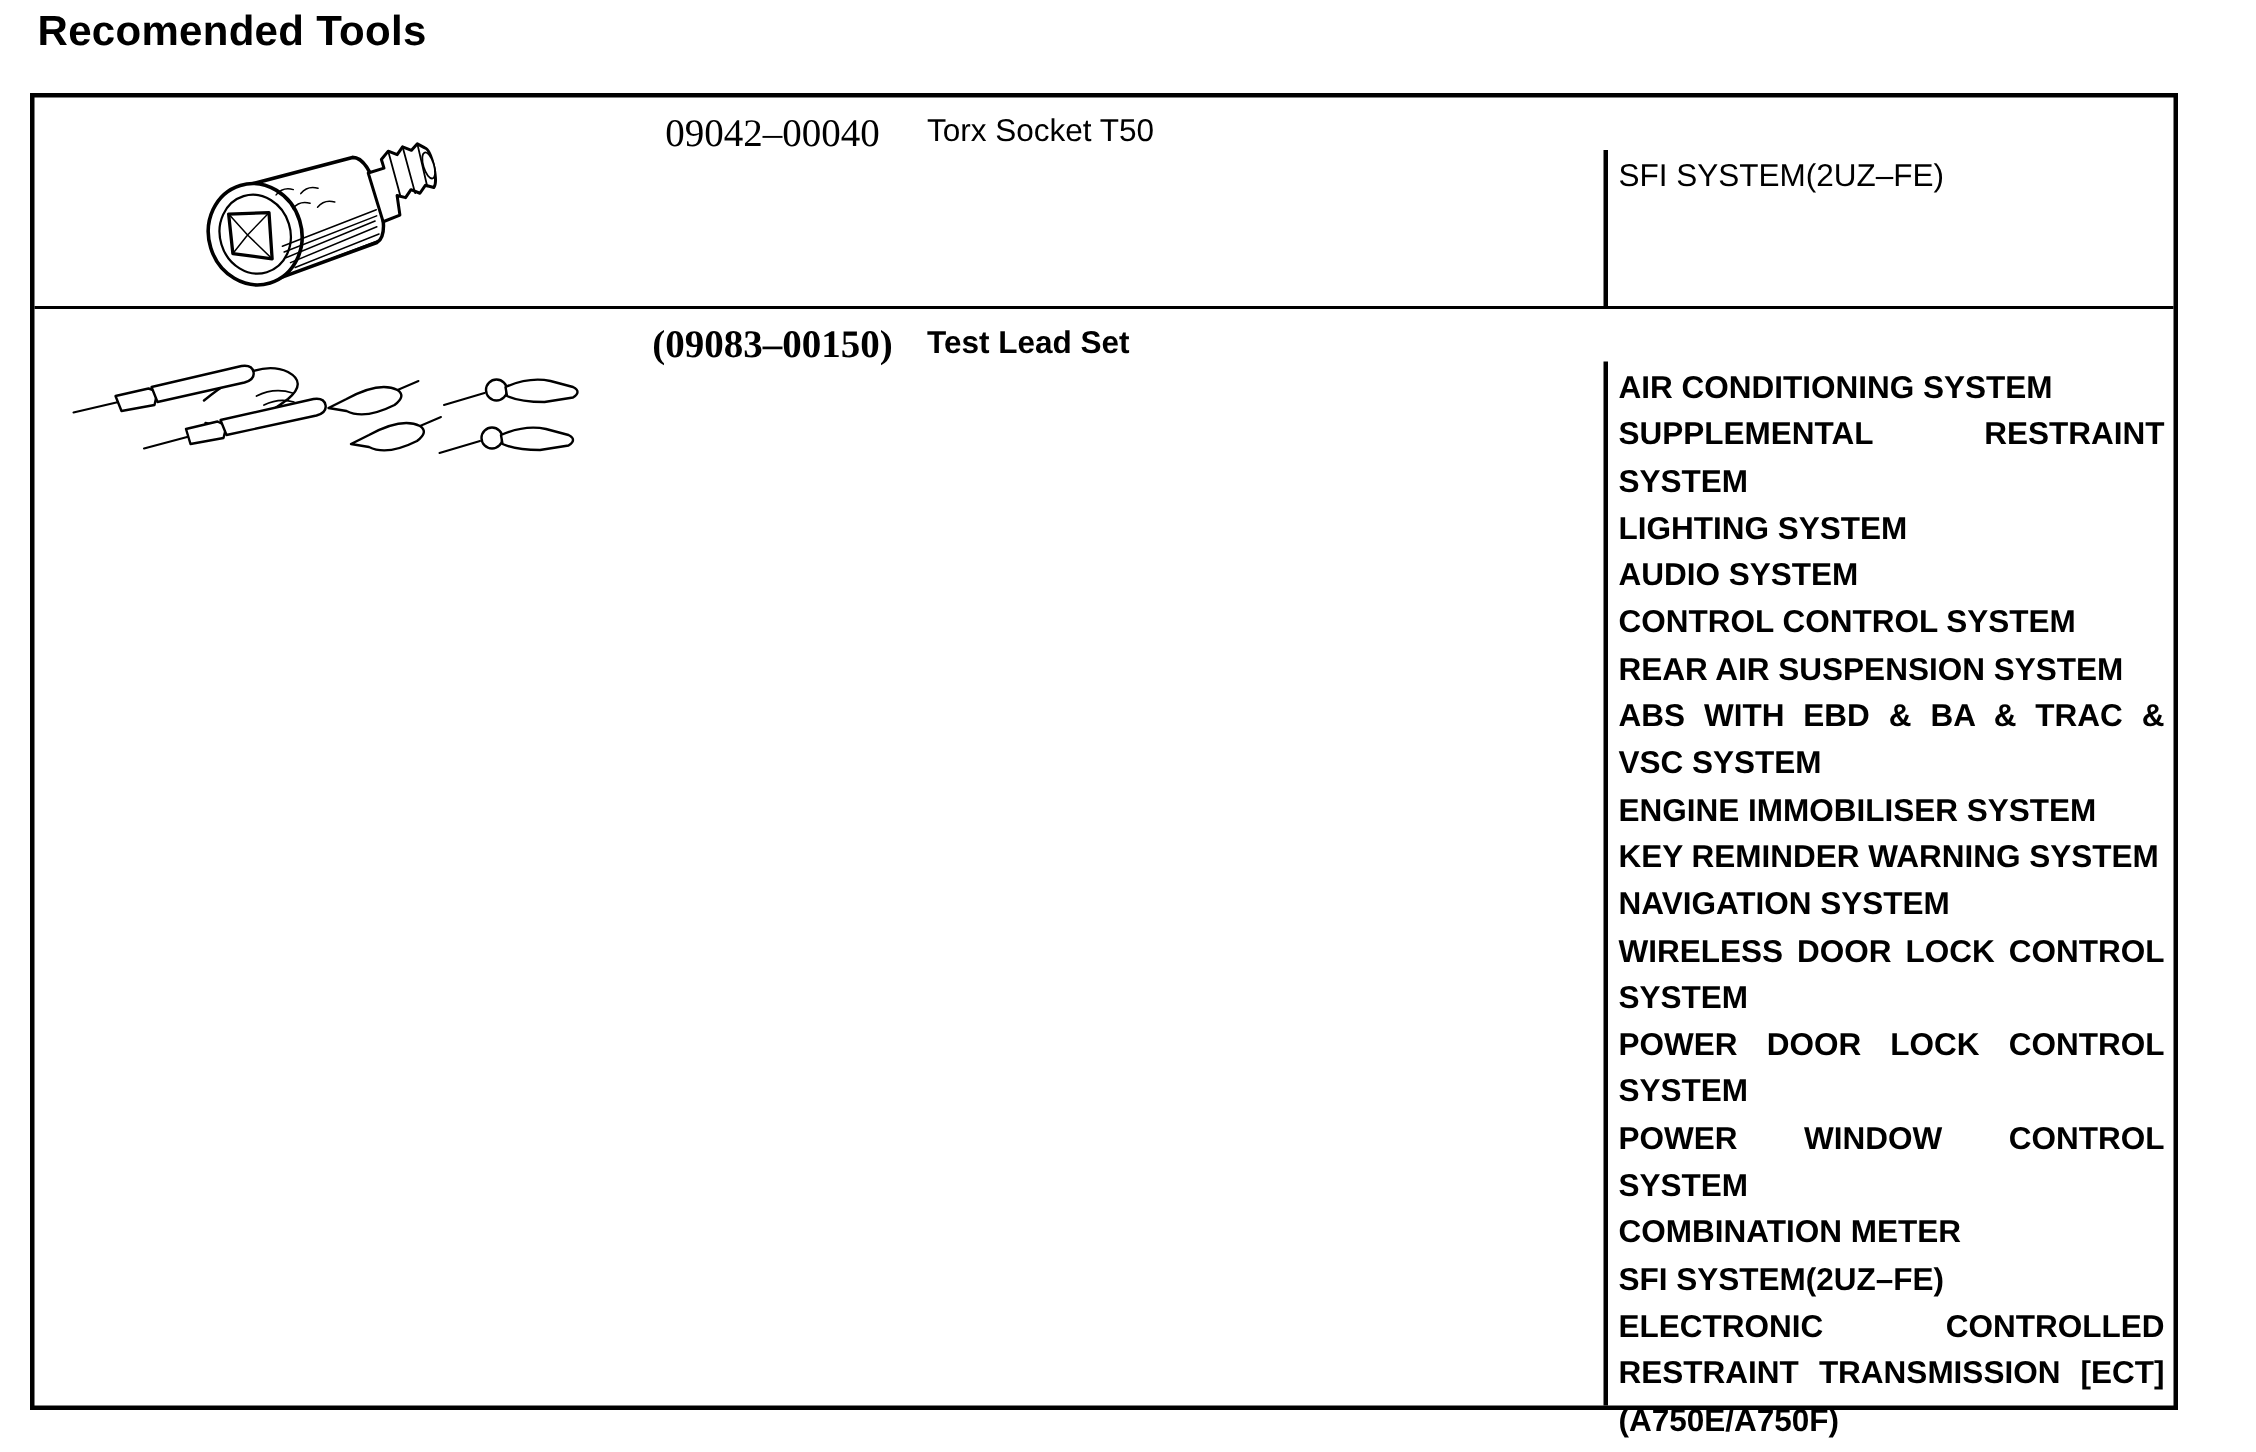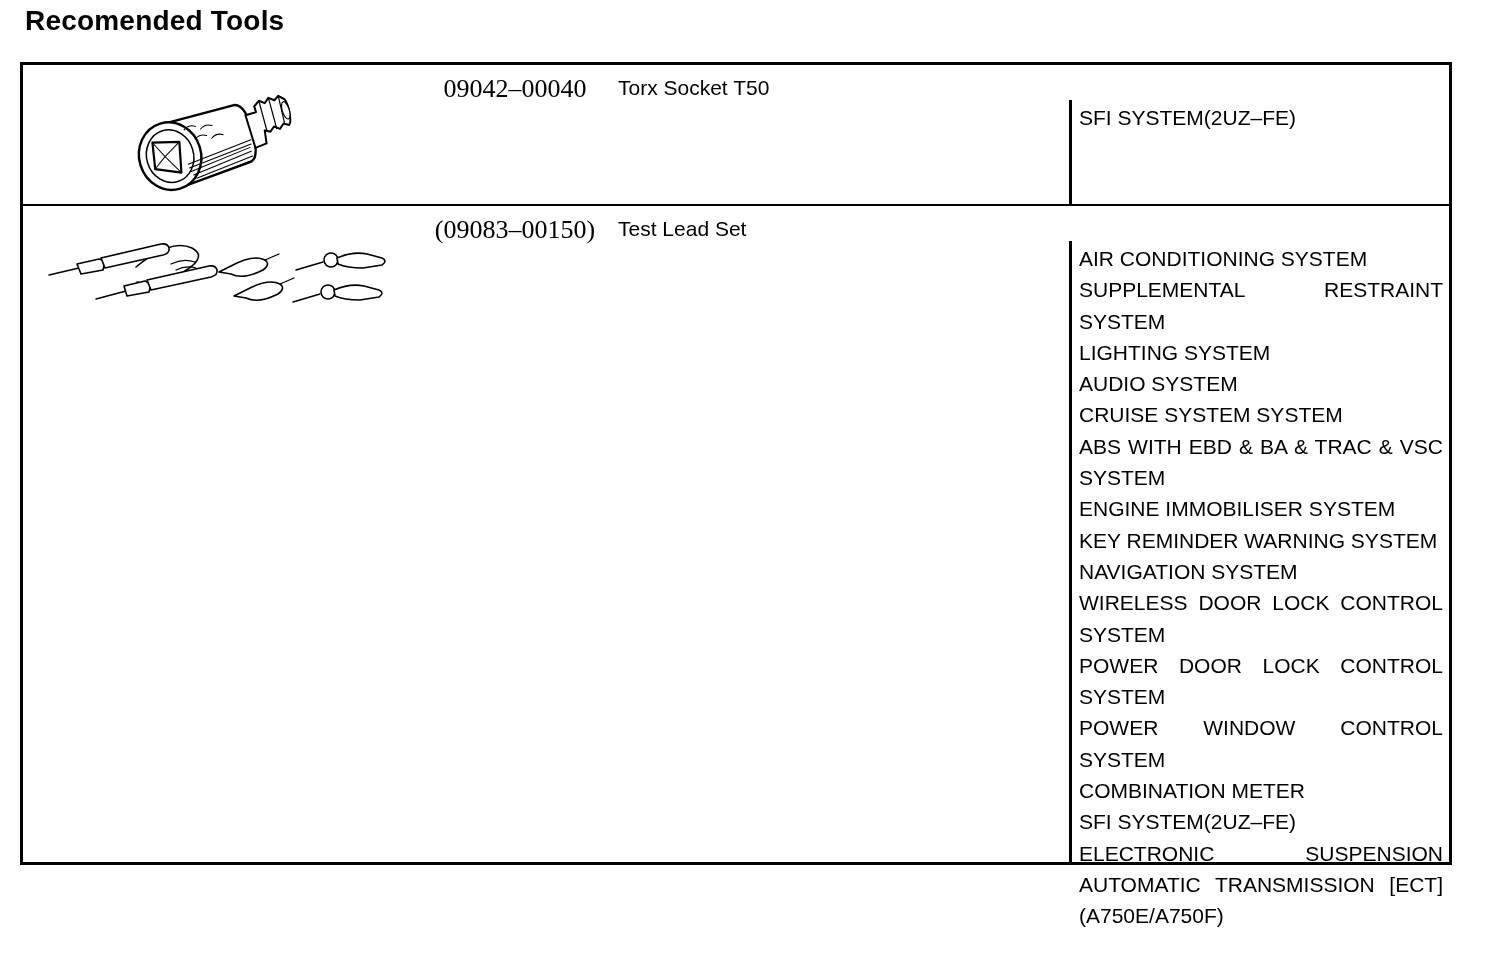--- a/index.html
+++ b/index.html
@@ -21,21 +21,21 @@
   }
   .tools-table {
     position: absolute;
     left: 20px; top: 62px;
     width: 1432px;
     border: 3px solid #000;
     background: #fff;
   }
   .t-row { display: flex; }
   .t-row.row-0 { height: 141px; border-bottom: 2px solid #000; }
-  .t-row.row-1 { height: 656px; }
+  .t-row.row-1 { height: 731px; font-weight: bold; }
   .cell-left {
     width: 1046px;
     position: relative;
     flex-shrink: 0;
   }
   .cell-right {
     flex: 1;
     border-left: 3px solid #000;
     padding: 2px 6px 2px 7px;
     font-size: 21px;
@@ -125,27 +125,28 @@
         </svg>
       </div>
       <div class="part-number">(09083–00150)</div>
       <div class="tool-name">Test Lead Set</div>
     </div>
     <div class="cell-right">
         <p class="system">AIR CONDITIONING SYSTEM</p>
         <p class="system">SUPPLEMENTAL RESTRAINT SYSTEM</p>
         <p class="system">LIGHTING SYSTEM</p>
         <p class="system">AUDIO SYSTEM</p>
-        <p class="system">CRUISE SYSTEM SYSTEM</p>
+        <p class="system">CONTROL CONTROL SYSTEM</p>
+        <p class="system">REAR AIR SUSPENSION SYSTEM</p>
         <p class="system">ABS WITH EBD &amp; BA &amp; TRAC &amp; VSC SYSTEM</p>
         <p class="system">ENGINE IMMOBILISER SYSTEM</p>
         <p class="system">KEY REMINDER WARNING SYSTEM</p>
         <p class="system">NAVIGATION SYSTEM</p>
         <p class="system">WIRELESS DOOR LOCK CONTROL SYSTEM</p>
         <p class="system">POWER DOOR LOCK CONTROL SYSTEM</p>
         <p class="system">POWER WINDOW CONTROL SYSTEM</p>
         <p class="system">COMBINATION METER</p>
         <p class="system">SFI SYSTEM(2UZ–FE)</p>
-        <p class="system">ELECTRONIC SUSPENSION AUTOMATIC TRANSMISSION [ECT](A750E/A750F)</p>
+        <p class="system">ELECTRONIC CONTROLLED RESTRAINT TRANSMISSION [ECT](A750E/A750F)</p>
       </div>
   </div>
 
 </div>
 
 </body></html>

